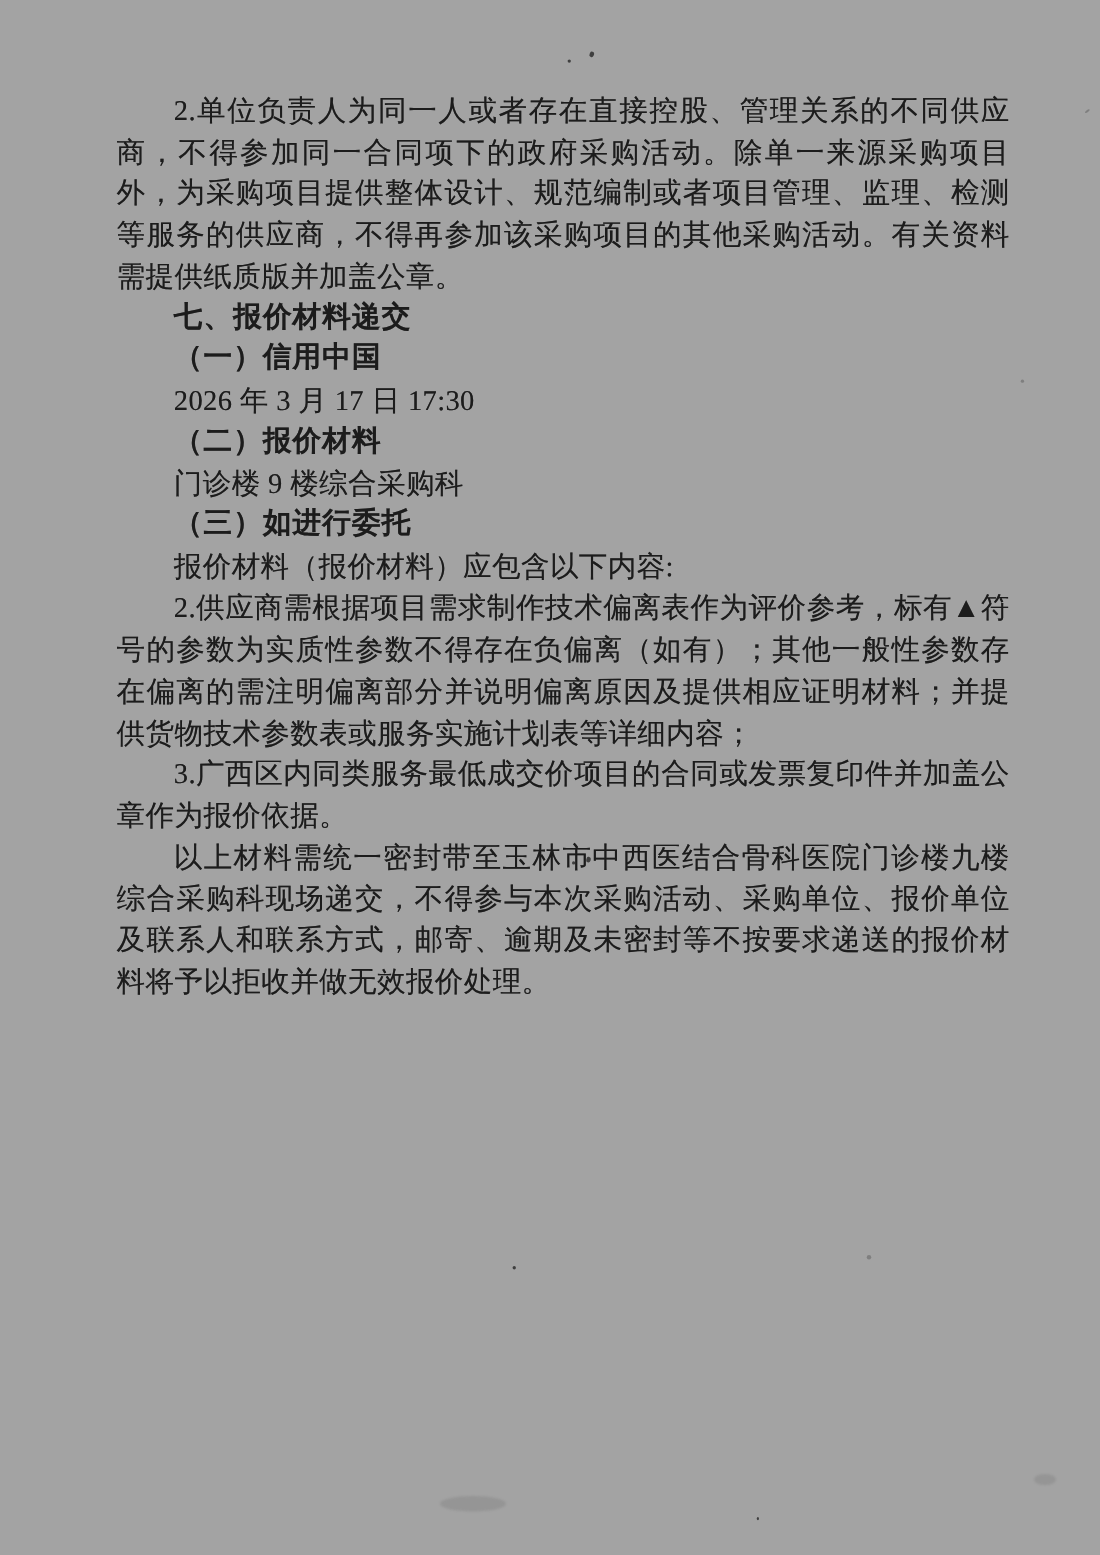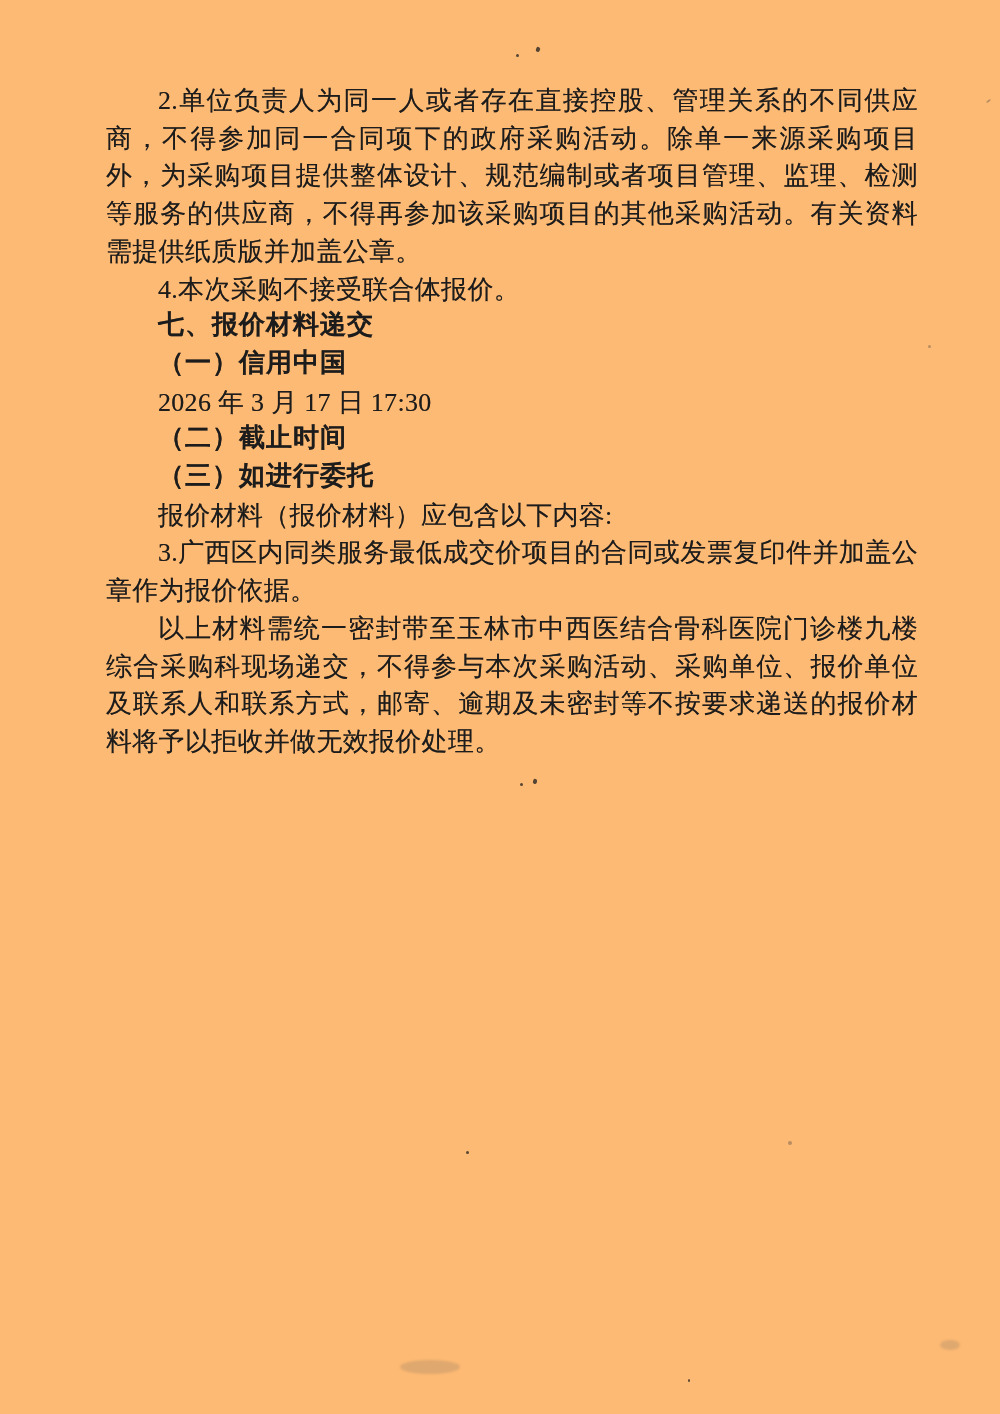--- a/index.html
+++ b/index.html
@@ -10,21 +10,21 @@
   body {
     width: 1000px;
     height: 1414px;
     position: relative;
     overflow: hidden;
     font-family: "Liberation Serif", serif;
   }
   .page {
     position: absolute;
     inset: 0;
-    background: #fdba74;
+    background: #a3a3a3;
   }
   .doc-text {
     position: absolute;
     left: 106px;
     top: 82px;
     width: 812px;
     font-size: 26px;
     line-height: 37.7px;
     letter-spacing: 0.3px;
     color: #1c1c1c;
@@ -55,27 +55,28 @@
     filter: blur(1px);
   }
 </style>
 </head>
 <body>
 
 <div class="page">
 
   <div class="doc-text">
     <p>2.单位负责人为同一人或者存在直接控股、管理关系的不同供应商，不得参加同一合同项下的政府采购活动。除单一来源采购项目外，为采购项目提供整体设计、规范编制或者项目管理、监理、检测等服务的供应商，不得再参加该采购项目的其他采购活动。有关资料需提供纸质版并加盖公章。</p>
-    <p>4.本次采购不接受联合体报价。</p>
     <p class="bold">七、报价材料递交</p>
     <p class="bold">（一）信用中国</p>
     <p>2026 年 3 月 17 日 17:30</p>
-    <p class="bold">（二）截止时间</p>
+    <p class="bold">（二）报价材料</p>
+    <p>门诊楼 9 楼综合采购科</p>
     <p class="bold">（三）如进行委托</p>
     <p>报价材料（报价材料）应包含以下内容:</p>
+    <p>2.供应商需根据项目需求制作技术偏离表作为评价参考，标有▲符号的参数为实质性参数不得存在负偏离（如有）；其他一般性参数存在偏离的需注明偏离部分并说明偏离原因及提供相应证明材料；并提供货物技术参数表或服务实施计划表等详细内容；</p>
     <p>3.广西区内同类服务最低成交价项目的合同或发票复印件并加盖公章作为报价依据。</p>
     <p>以上材料需统一密封带至玉林市中西医结合骨科医院门诊楼九楼综合采购科现场递交，不得参与本次采购活动、采购单位、报价单位及联系人和联系方式，邮寄、逾期及未密封等不按要求递送的报价材料将予以拒收并做无效报价处理。</p>
   </div>
 
   <div class="speck" style="left:516px; top:54px;  width:3px; height:3px;"></div>
   <div class="speck" style="left:536px; top:47px;  width:4px; height:5px; border-radius:40% 60% 50% 50%; transform:rotate(25deg);"></div>
   <div class="speck faint" style="left:928px; top:345px; width:3px; height:3px;"></div>
   <div class="speck" style="left:520px; top:783px; width:3px; height:3px;"></div>
   <div class="speck" style="left:533px; top:779px; width:4px; height:5px; border-radius:40% 60% 50% 50%; transform:rotate(20deg);"></div>
   <div class="speck" style="left:466px; top:1151px; width:3px; height:3px;"></div>

